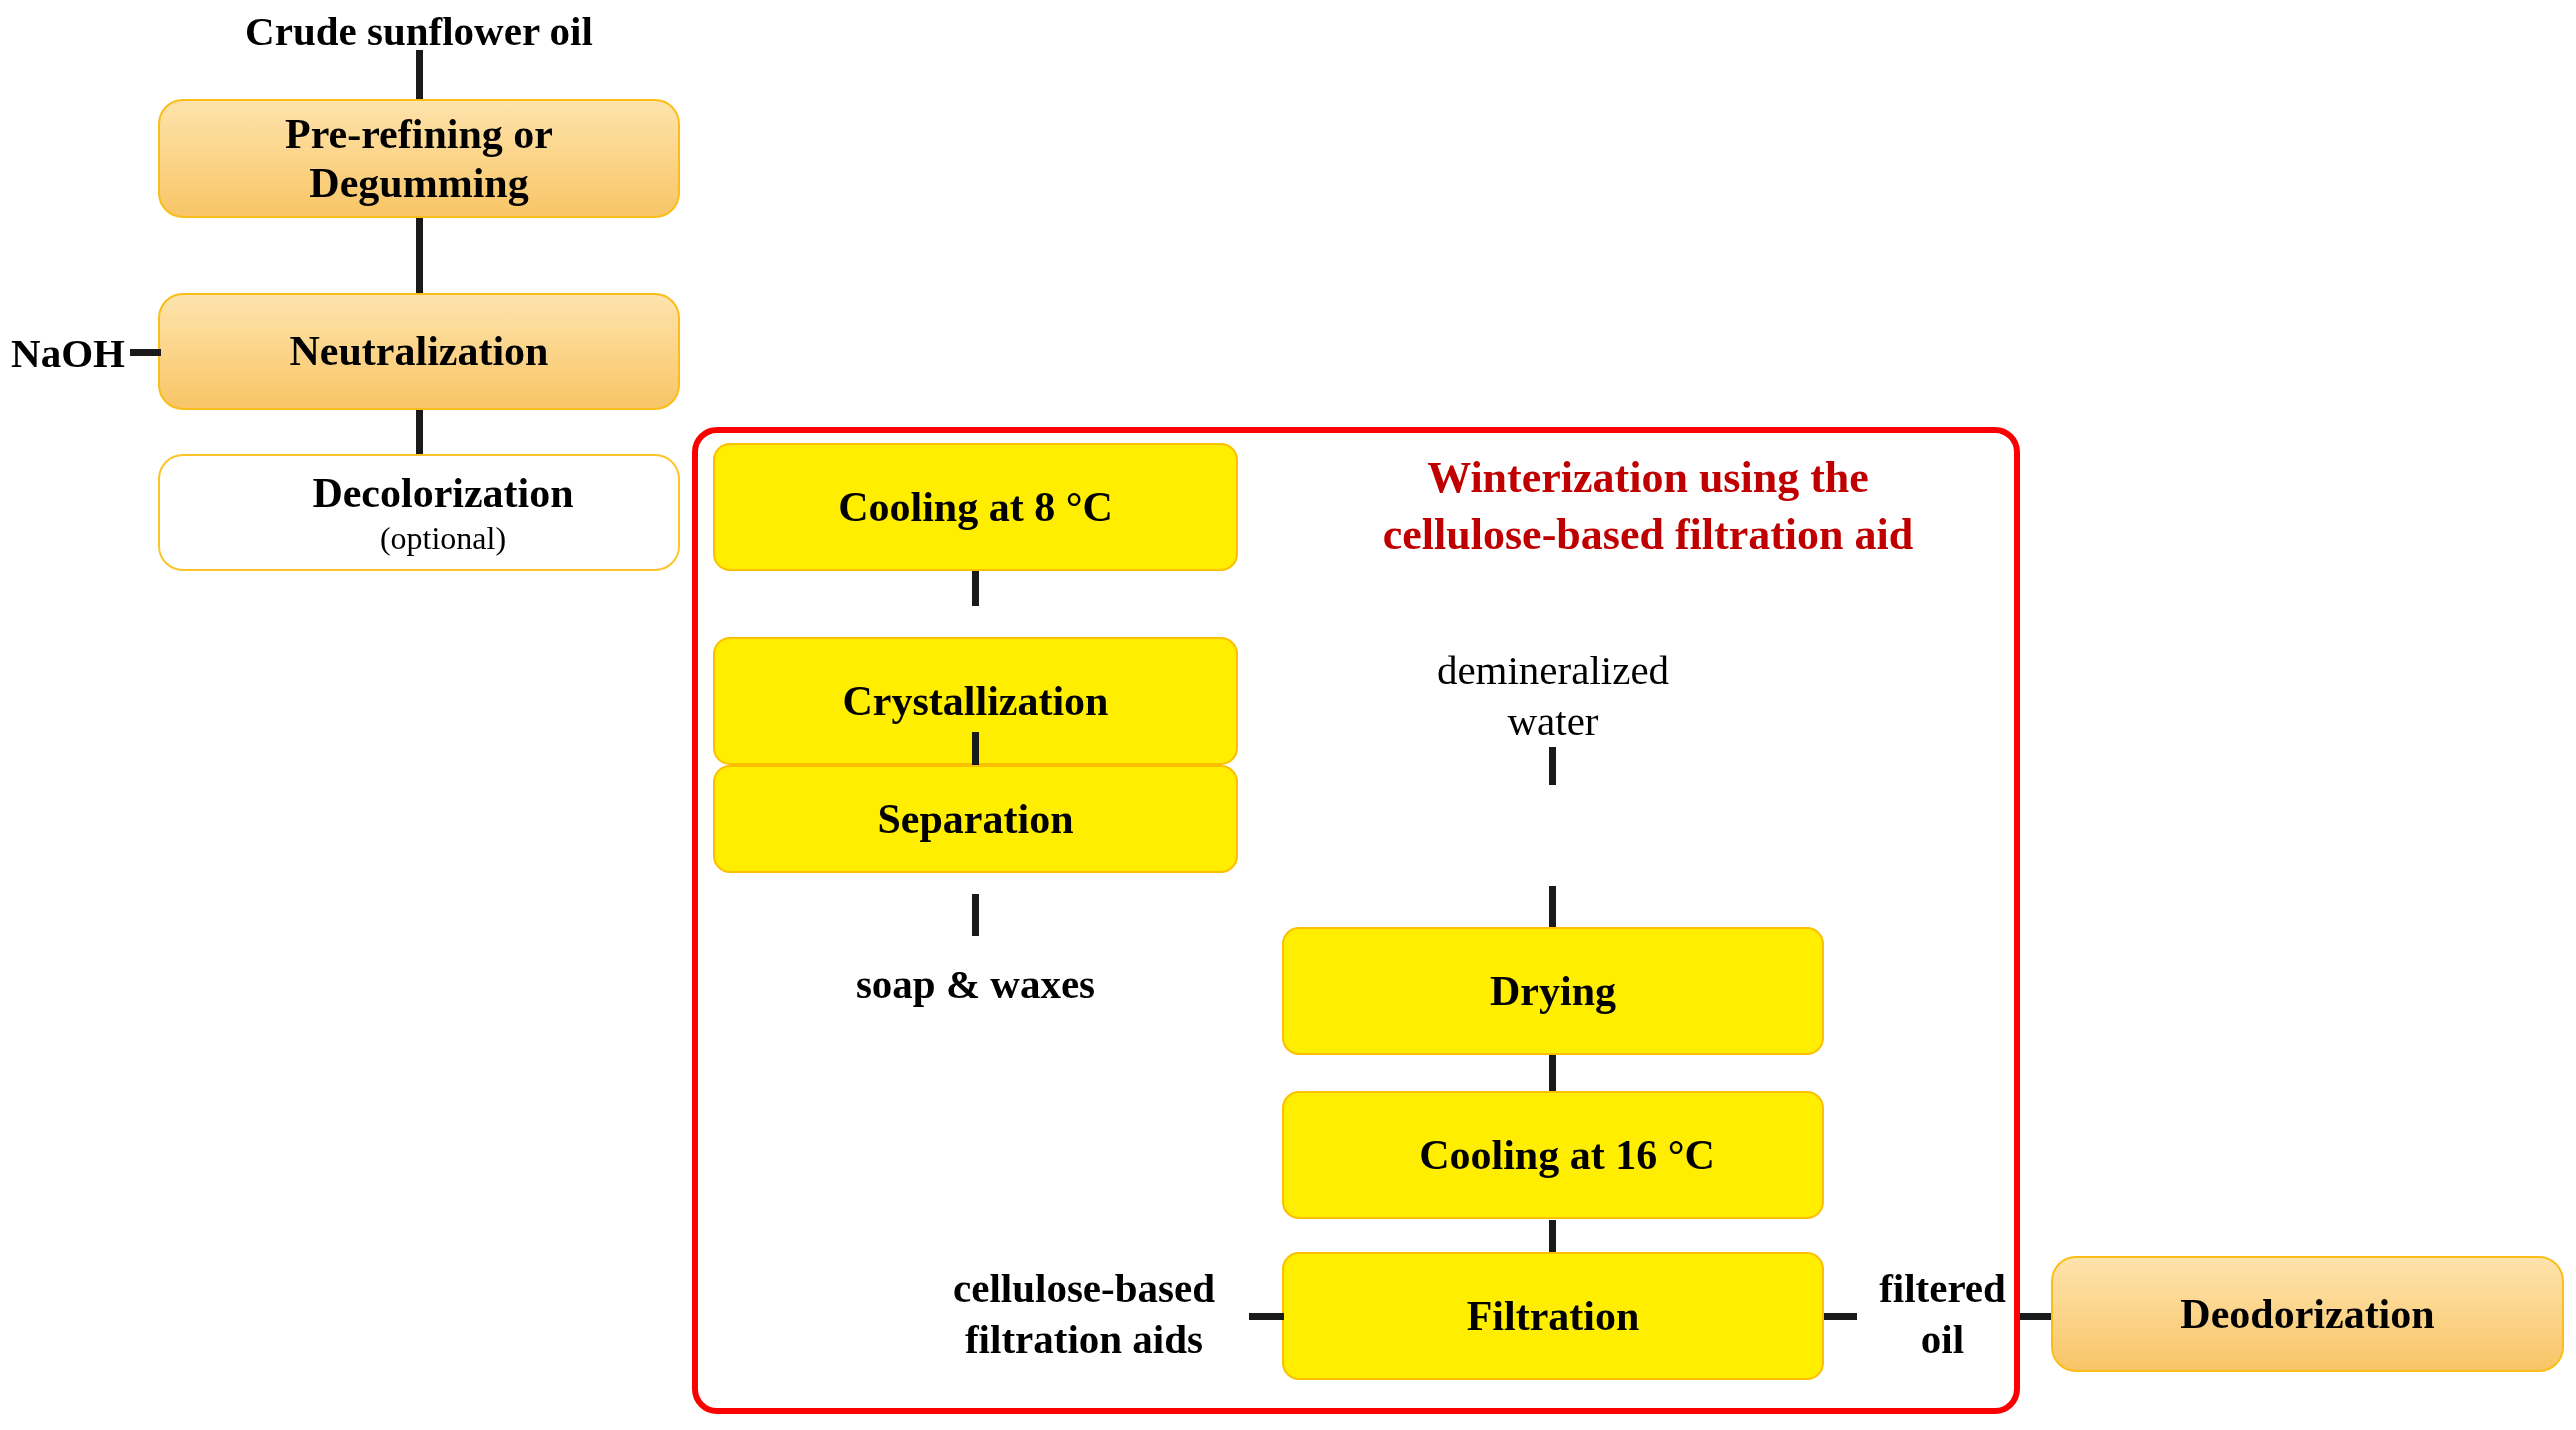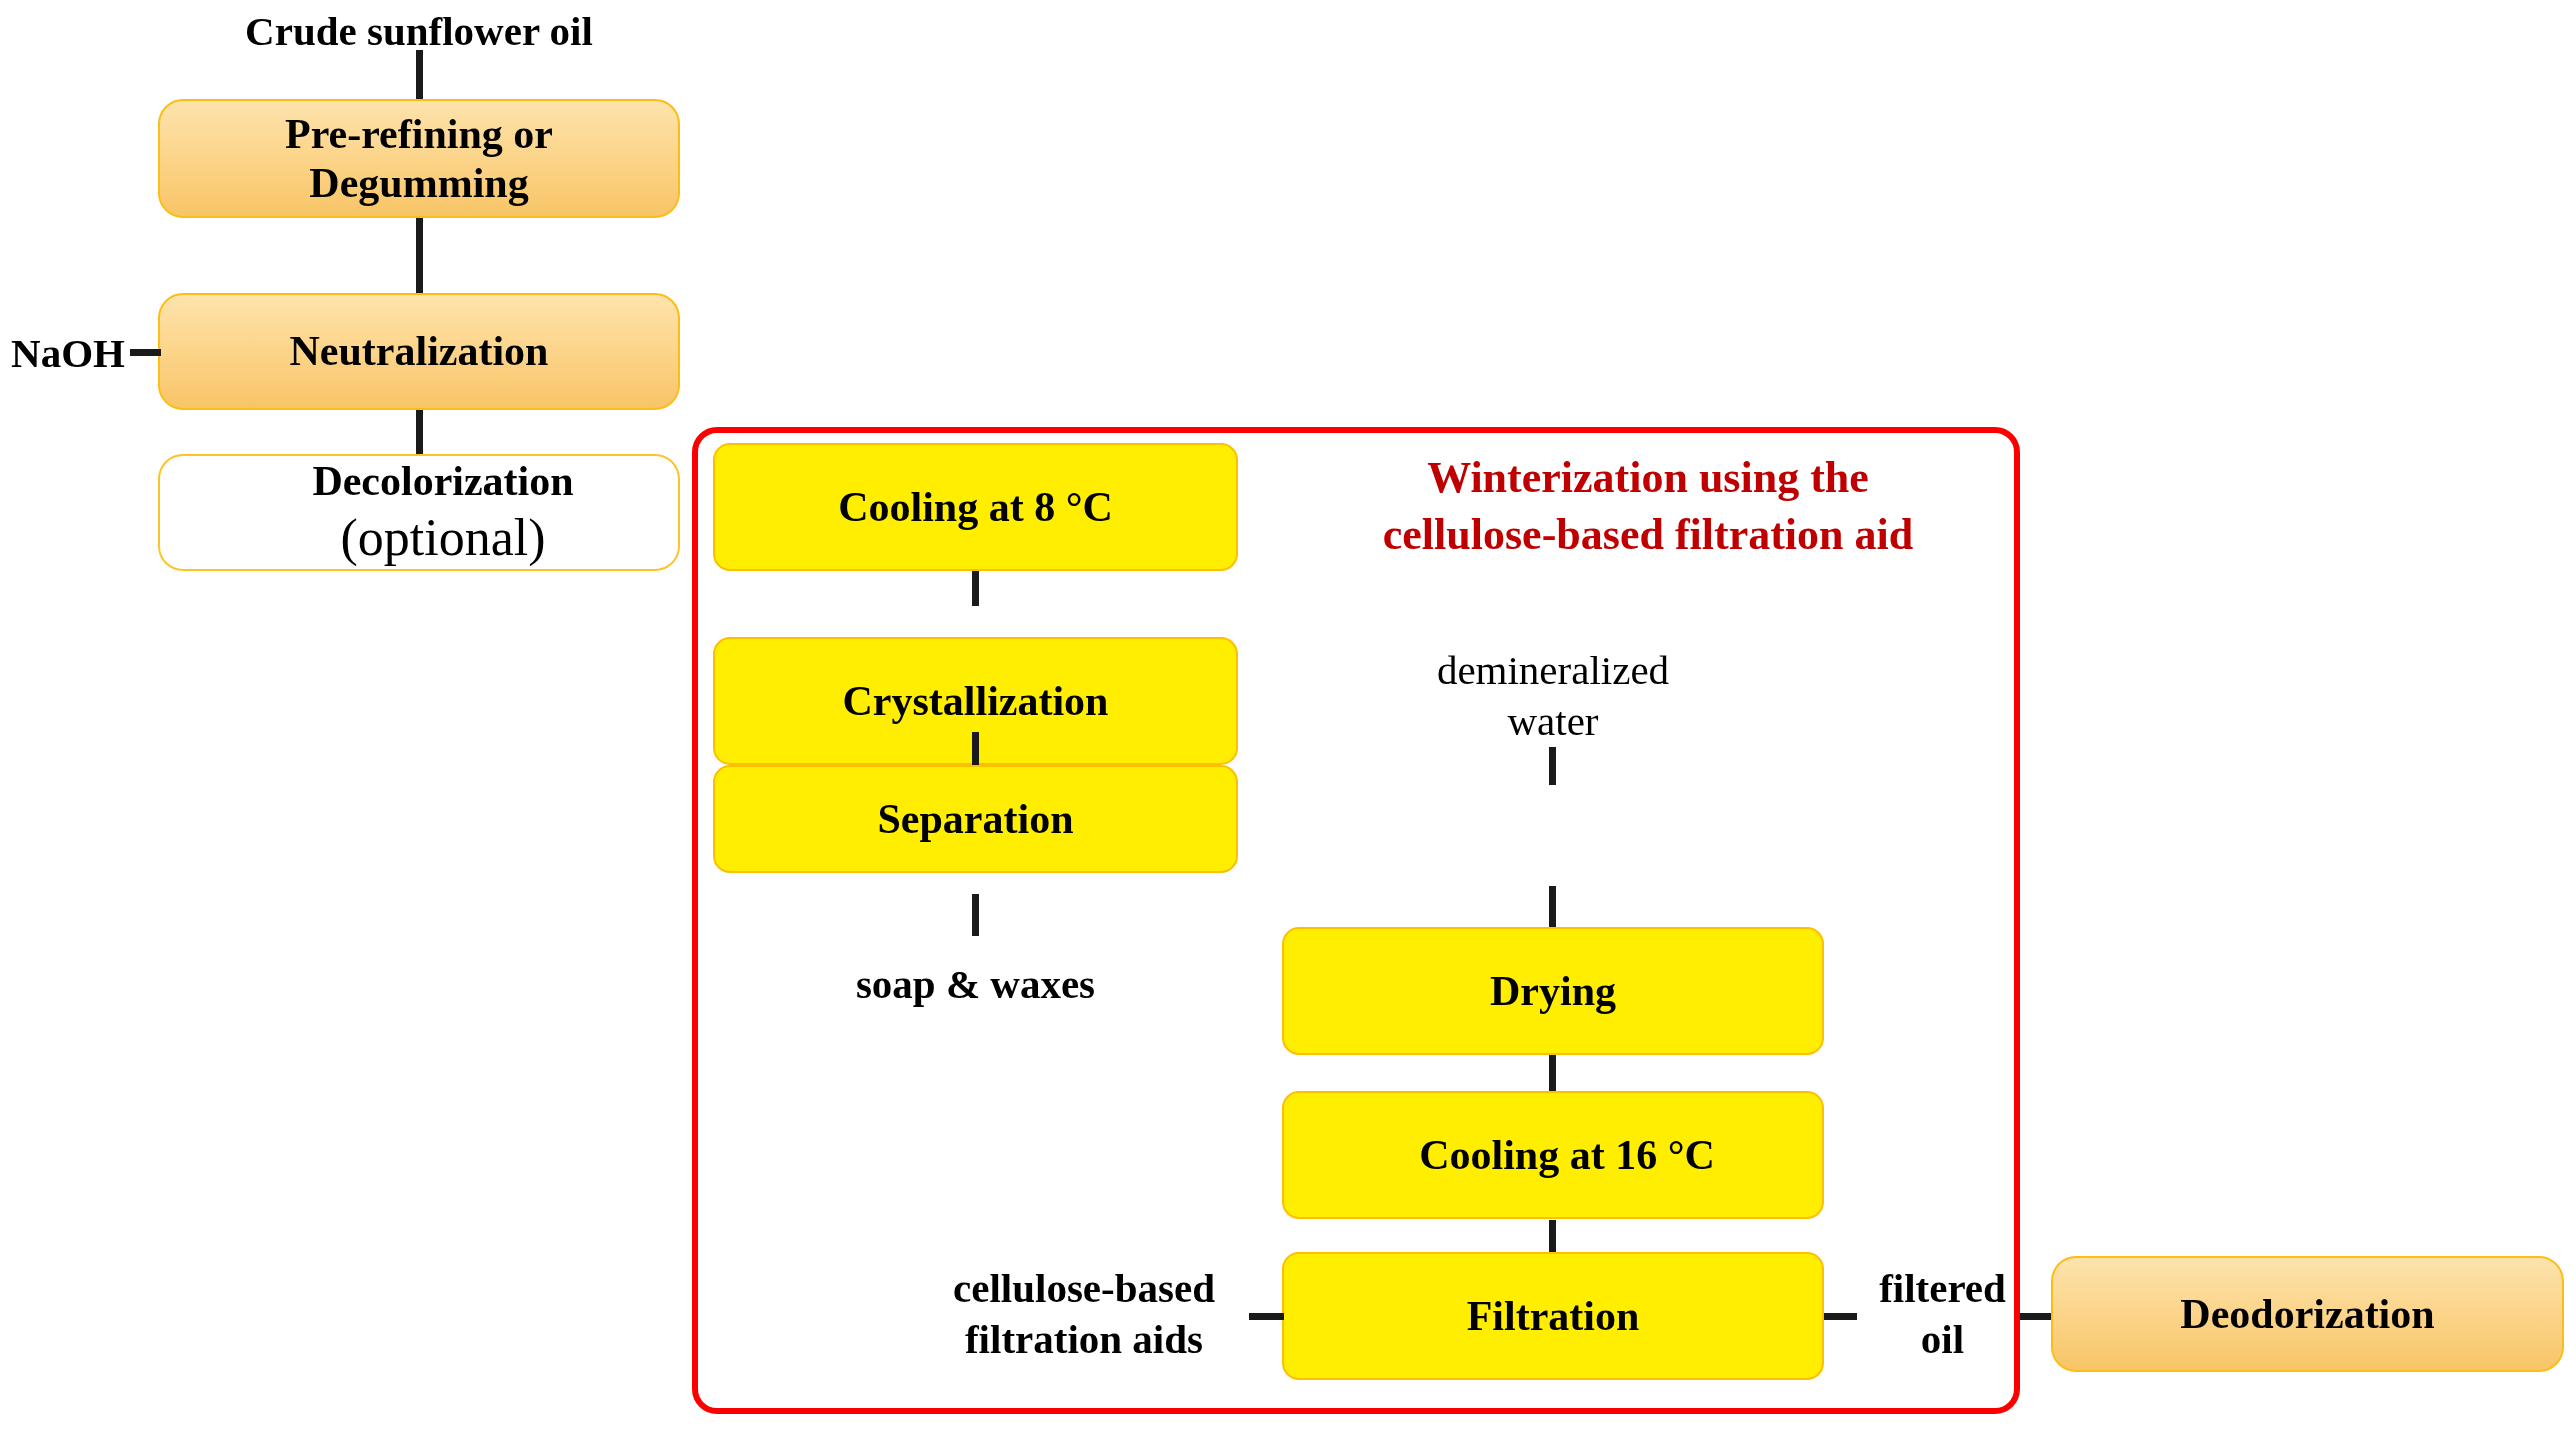--- a/index.html
+++ b/index.html
@@ -47,21 +47,21 @@
   .box-white {
     background: #ffffff;
     border: 2.2px solid #fcc42a;
     border-radius: 25px;
     font-size: 42px;
     flex-direction: column;
     padding-left: 48px;
   }
   .box-white .sub {
     font-weight: normal;
-    font-size: 52px;
+    font-size: 32px;
     margin-top: 2.9px;
   }
 
   
   .box-yellow {
     background: #ffee00;
     border: 2.9px solid #fcc000;
     border-radius: 17px;
     font-size: 42px;
   }

